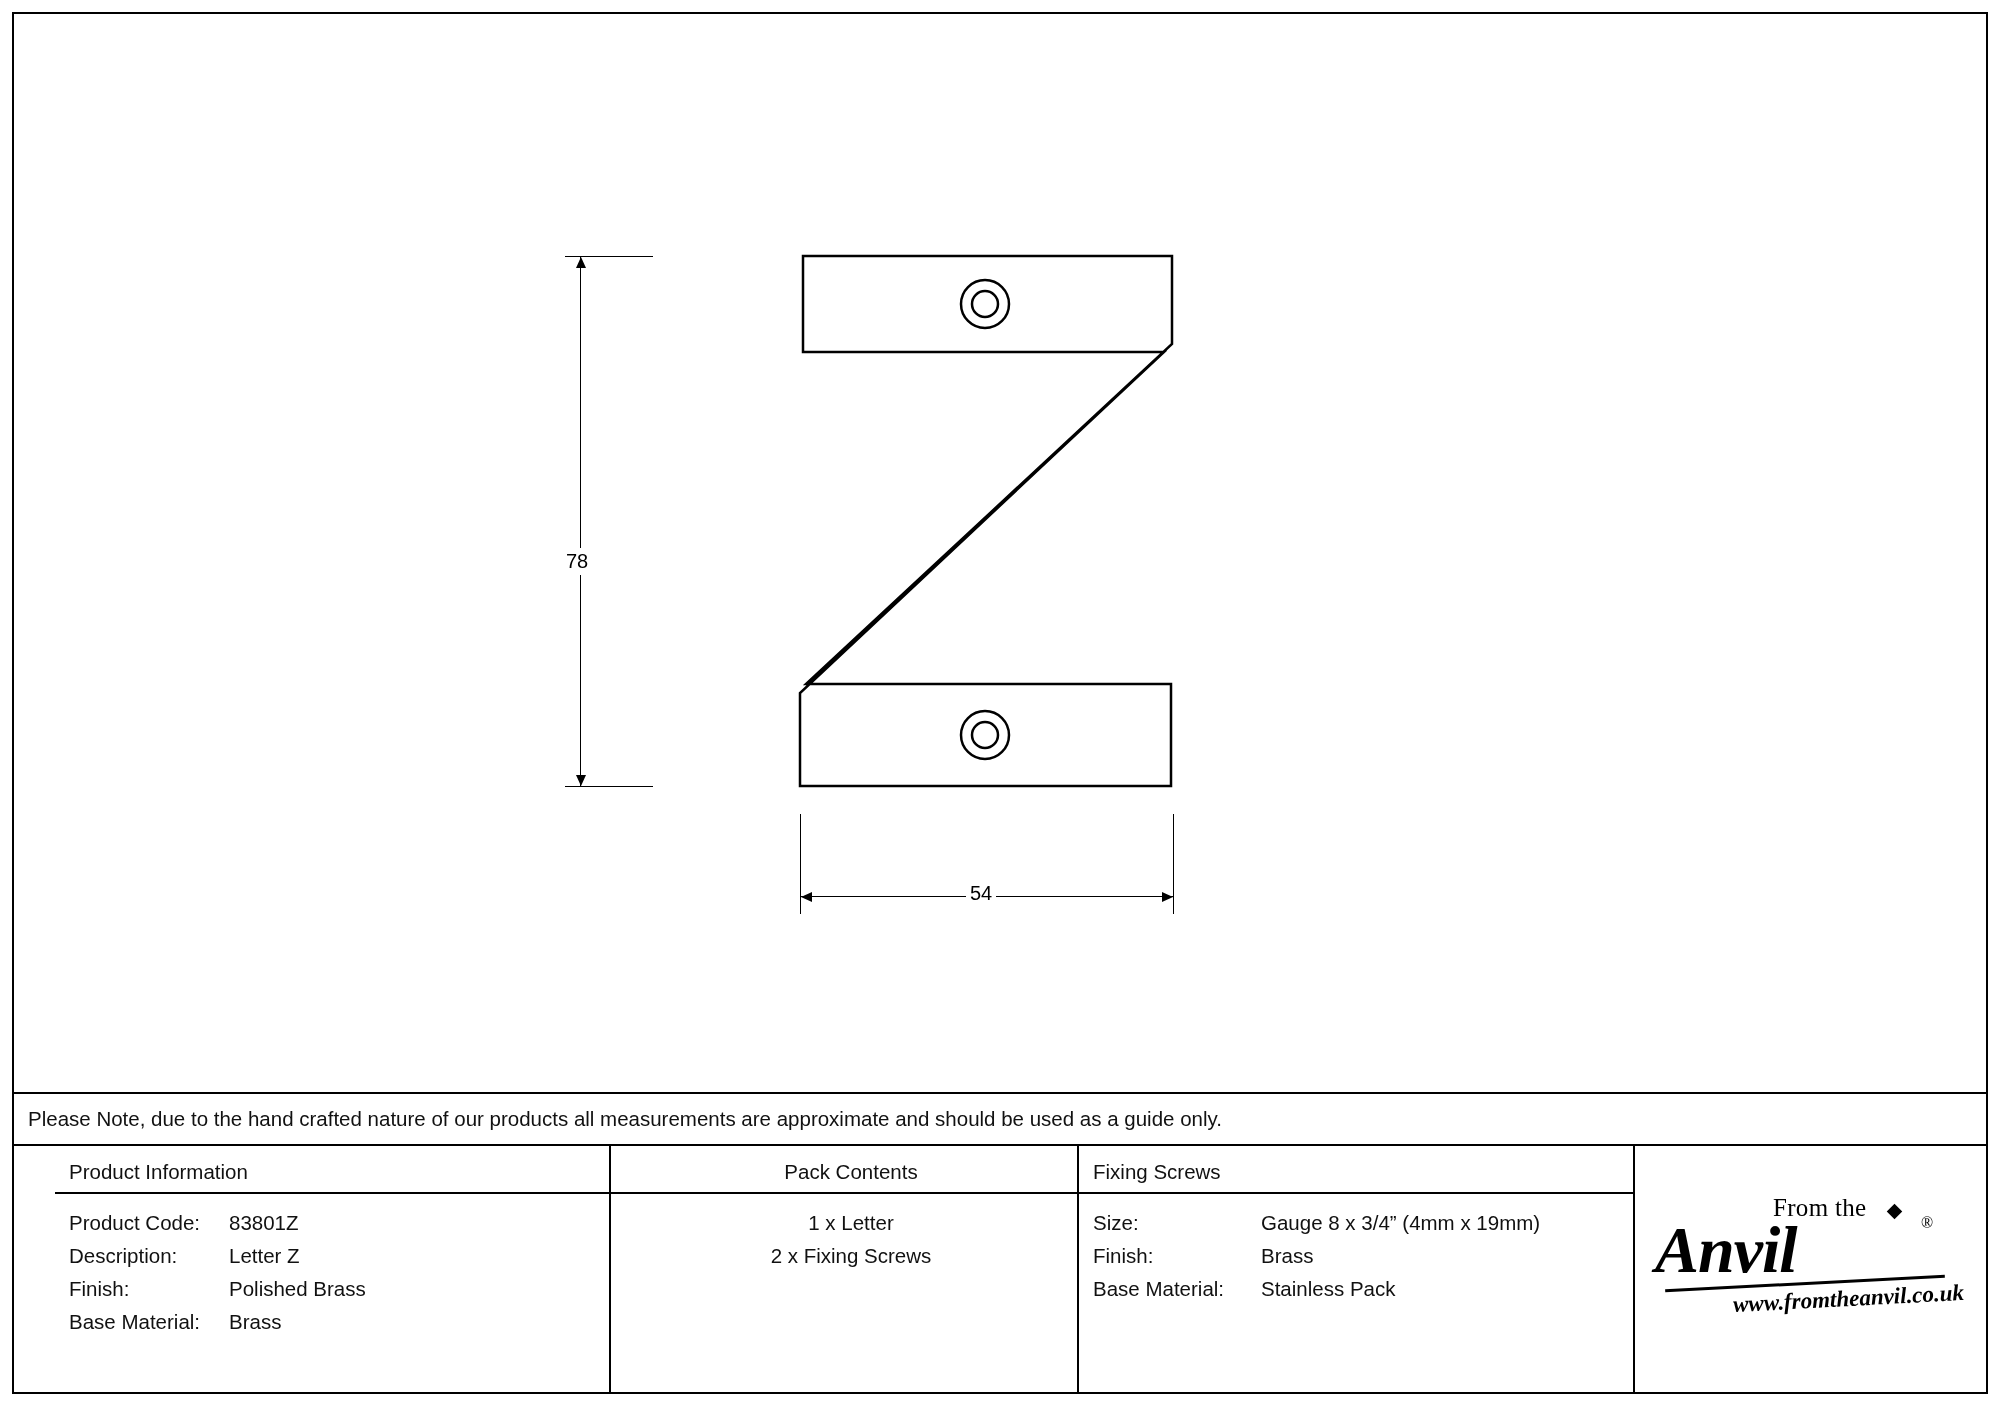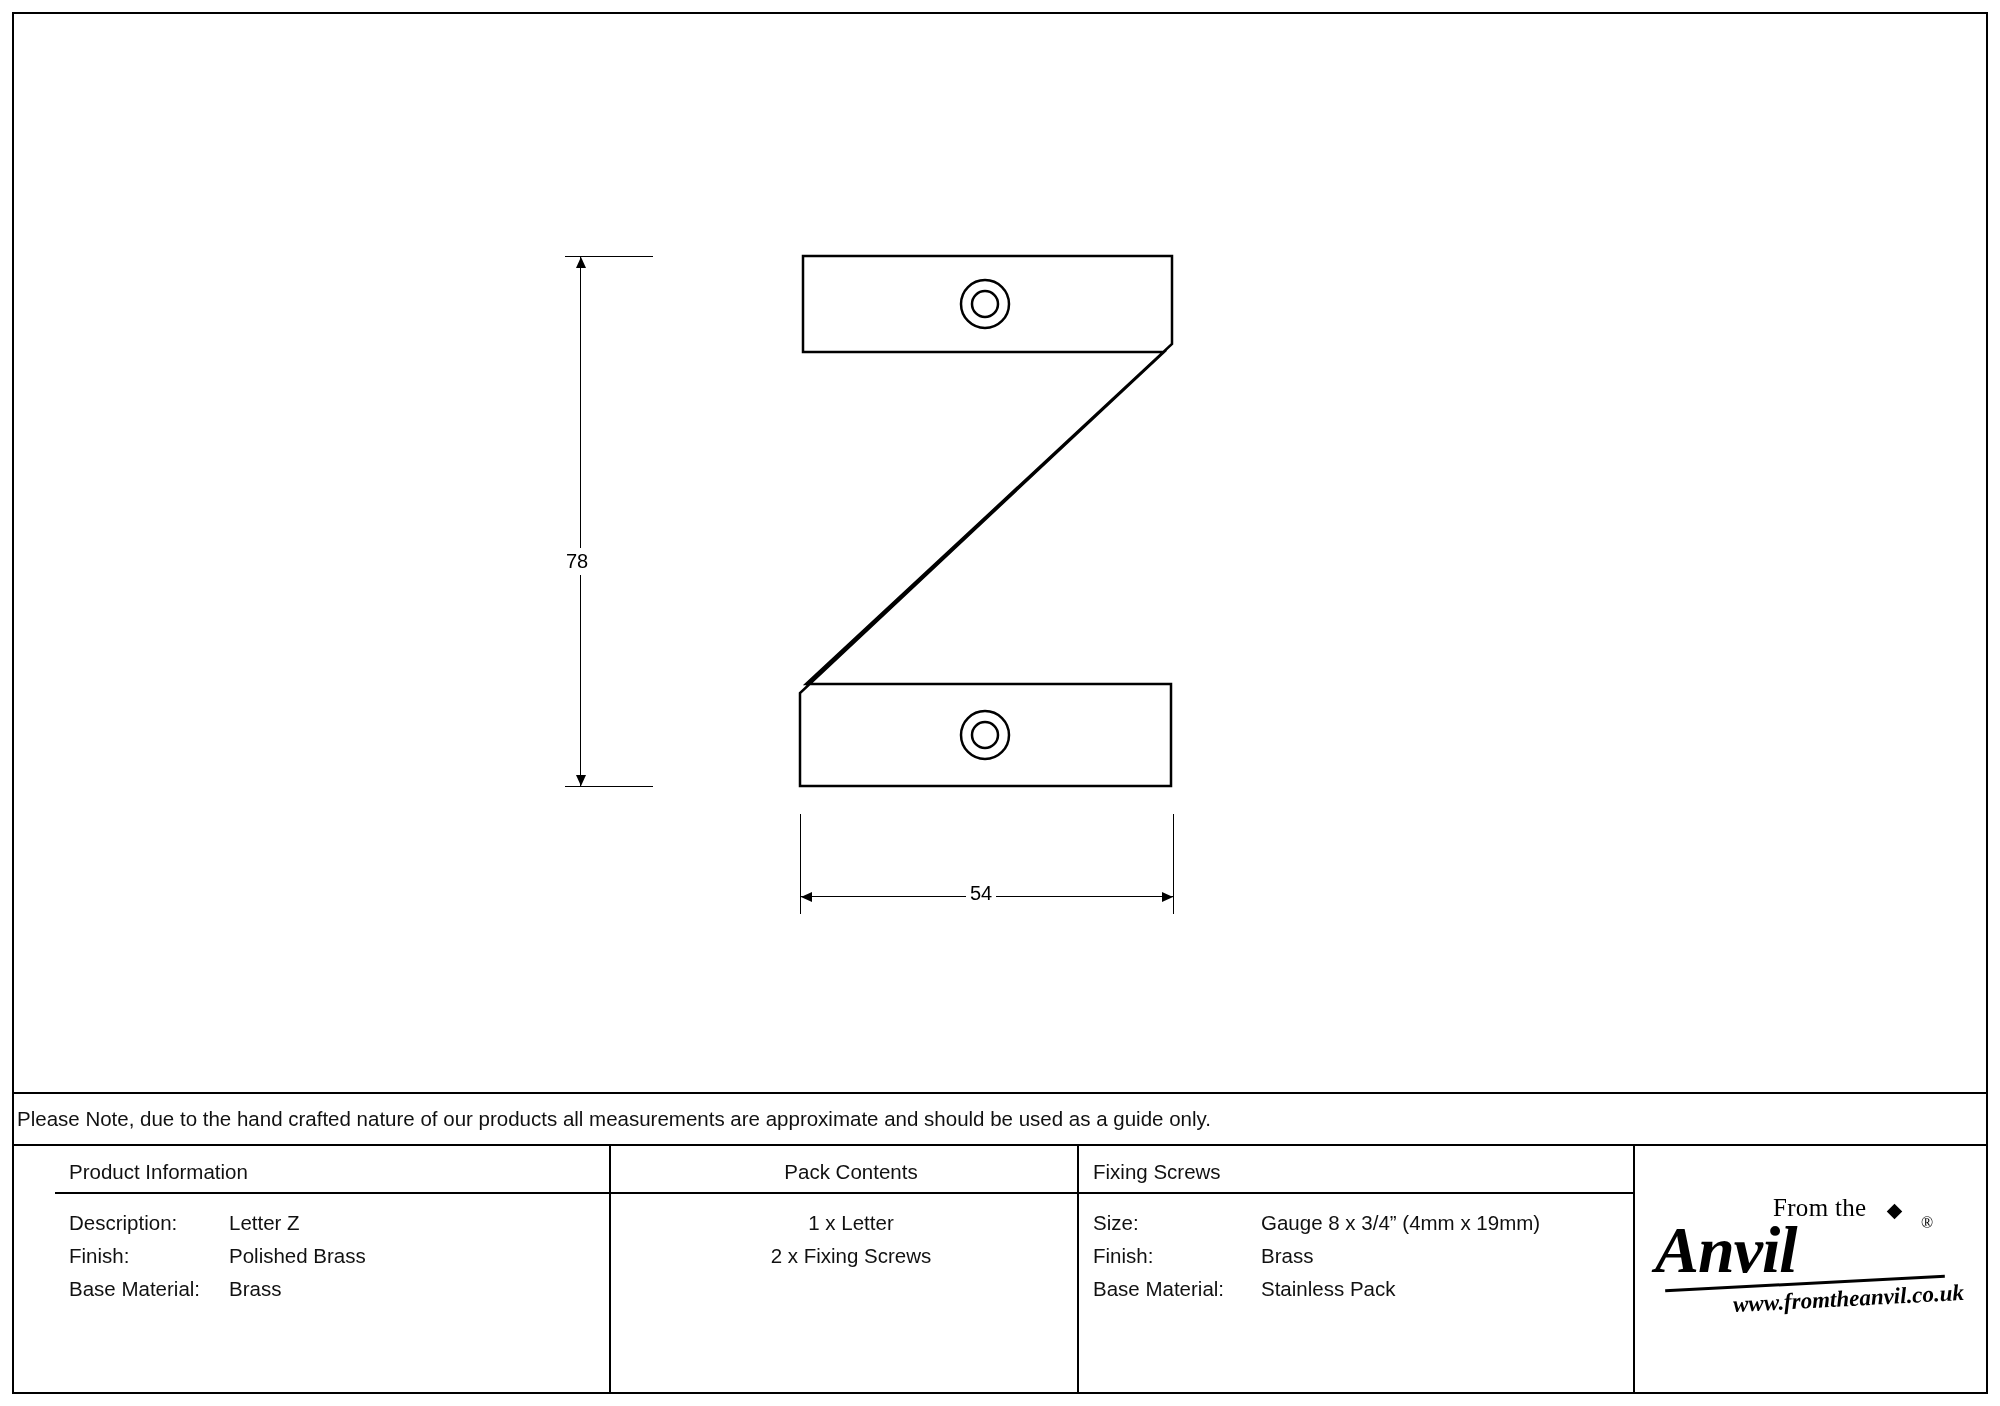--- a/index.html
+++ b/index.html
@@ -88,21 +88,21 @@
   .note-bar {
     position: absolute;
     left: 14px;
     top: 1092px;
     width: 1972px;
     height: 52px;
     border-top: 2px solid #000000;
     box-sizing: border-box;
     display: flex;
     align-items: center;
-    padding-left: 3px;
+    padding-left: 14px;
   }
   .note-bar .note-text {
     font-size: 20.5px;
     color: #111111;
   }
 
   .info-block {
     position: absolute;
     left: 14px;
     top: 1144px;
@@ -262,20 +262,24 @@
   <div class="note-bar">
     <span class="note-text">Please Note, due to the hand crafted nature of our products all measurements are approximate and should be used as a guide only.</span>
   </div>
 
   <div class="info-block">
 
     <div class="col col-product divider">
       <div class="col-head">Product Information</div>
       <div class="head-rule"></div>
       <div class="col-body">
+        <div class="kv">
+          <span class="k">Product Code:</span>
+          <span class="v">83801Z</span>
+        </div>
         <div class="kv">
           <span class="k">Description:</span>
           <span class="v">Letter Z</span>
         </div>
         <div class="kv">
           <span class="k">Finish:</span>
           <span class="v">Polished Brass</span>
         </div>
         <div class="kv">
           <span class="k">Base Material:</span>

